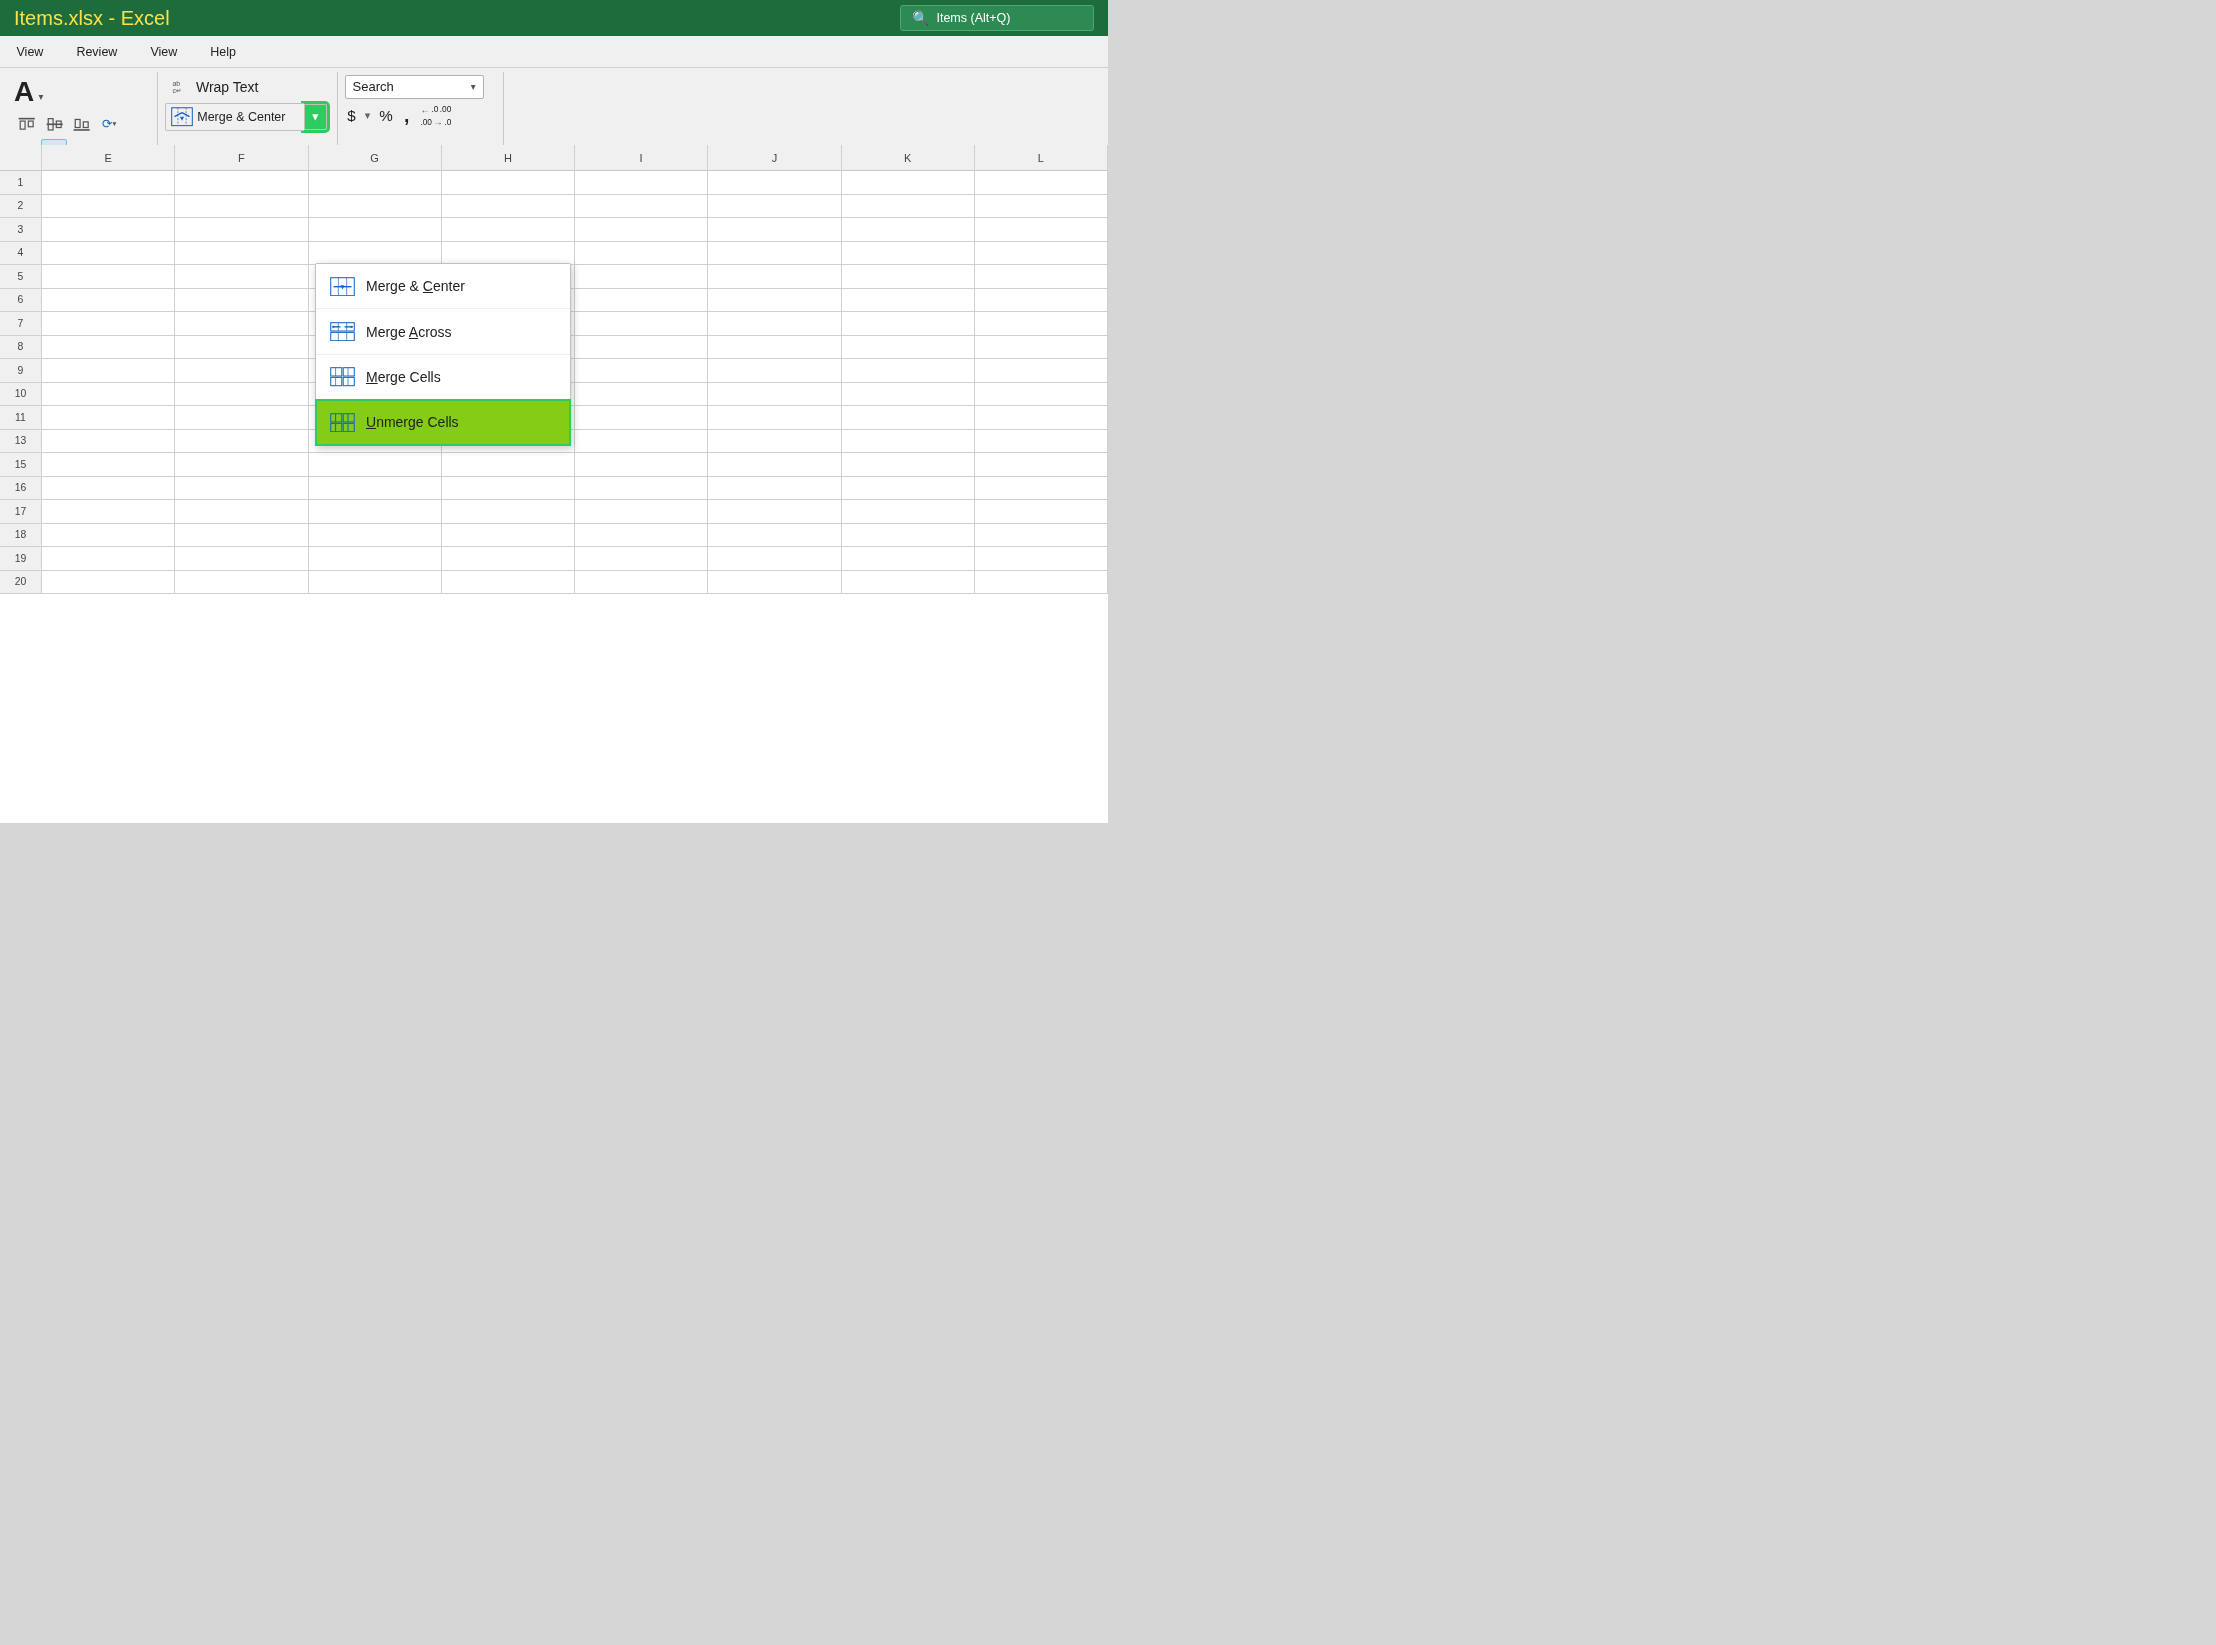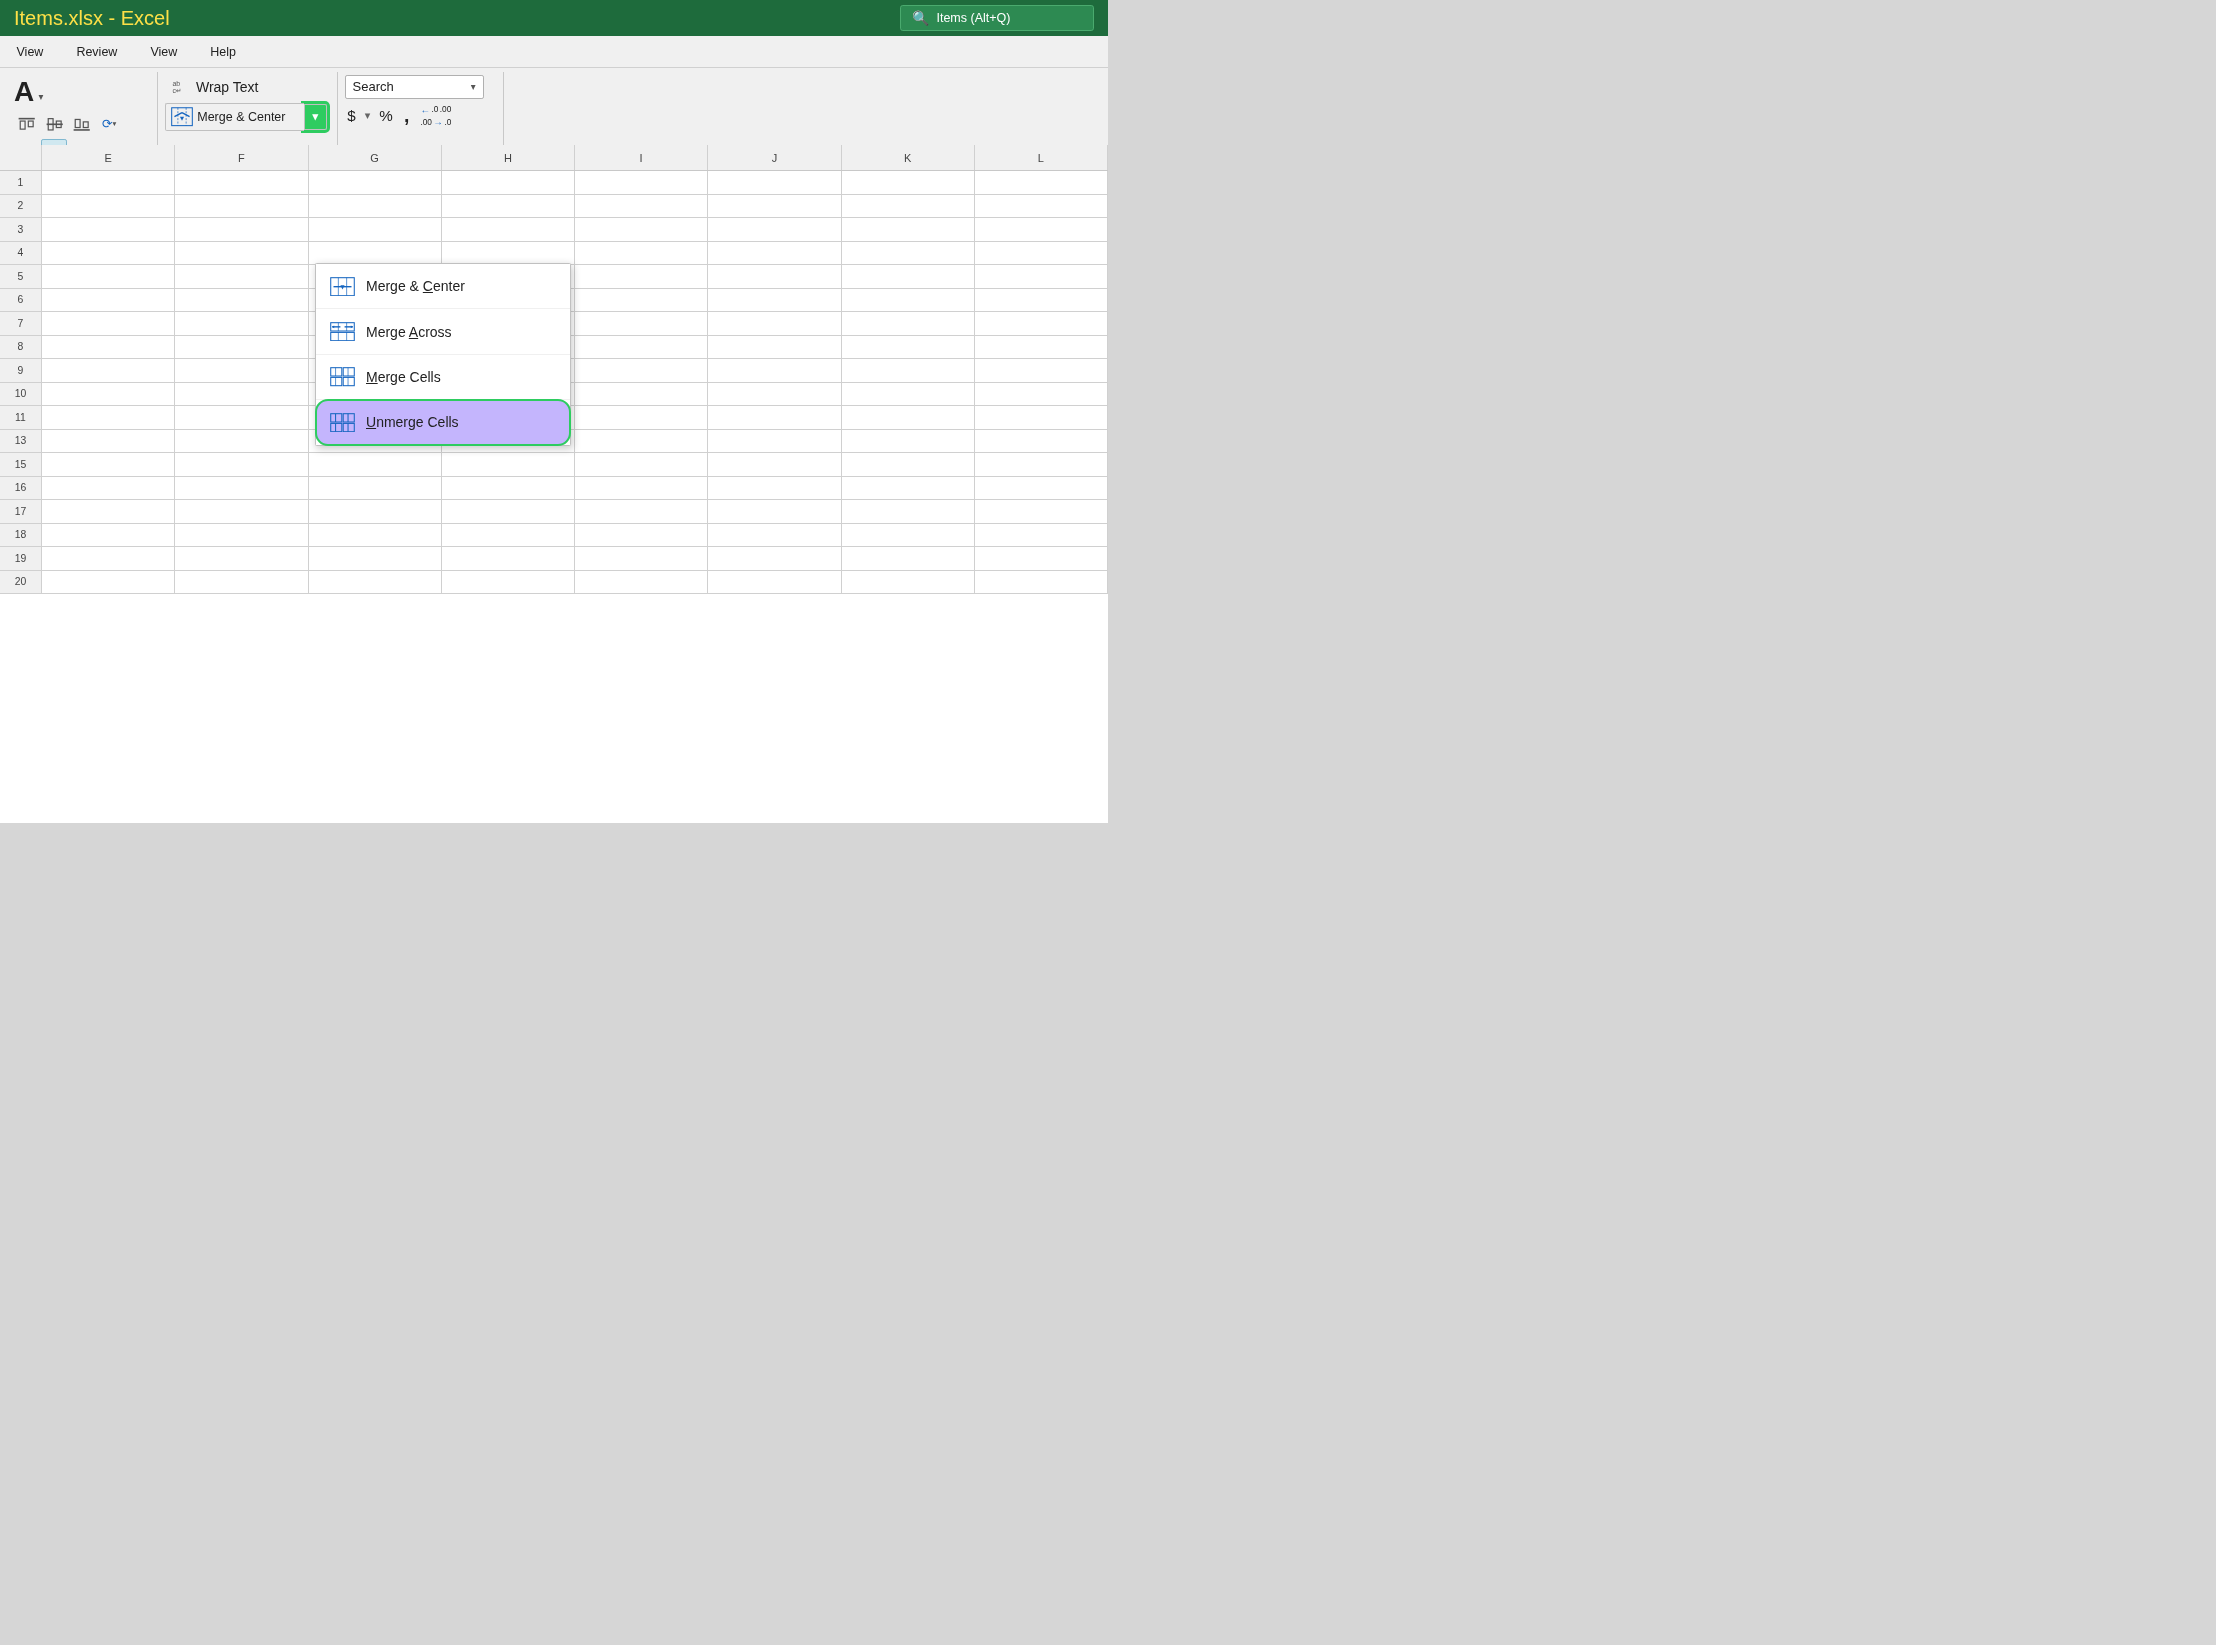--- a/index.html
+++ b/index.html
@@ -479,21 +479,21 @@
       <rect x="19" y="1" width="16" height="12" fill="none" stroke="#1565c0" stroke-width="1.5"></rect>
       <rect x="1" y="15" width="16" height="12" fill="none" stroke="#1565c0" stroke-width="1.5"></rect>
       <rect x="19" y="15" width="16" height="12" fill="none" stroke="#1565c0" stroke-width="1.5"></rect>
       <line x1="8" y1="1" x2="8" y2="13" stroke="#1565c0" stroke-width="1"></line>
       <line x1="8" y1="15" x2="8" y2="27" stroke="#1565c0" stroke-width="1"></line>
       <line x1="26" y1="1" x2="26" y2="13" stroke="#1565c0" stroke-width="1"></line>
       <line x1="26" y1="15" x2="26" y2="27" stroke="#1565c0" stroke-width="1"></line>
     </svg>
     <span style="font-size:14px;"><u>M</u>erge Cells</span>
   </div>
-  <div class="dropdown-item green-highlight" style="background:#c4b5fd;border-radius:12px;">
+  <div class="dropdown-item green-highlight" style="background:#84cc16;">
     <svg width="25" height="19.4" viewBox="0 0 36 28">
       <rect x="1" y="1" width="16" height="12" fill="none" stroke="#1565c0" stroke-width="1.5"></rect>
       <rect x="19" y="1" width="16" height="12" fill="none" stroke="#1565c0" stroke-width="1.5"></rect>
       <rect x="1" y="15" width="16" height="12" fill="none" stroke="#1565c0" stroke-width="1.5"></rect>
       <rect x="19" y="15" width="16" height="12" fill="none" stroke="#1565c0" stroke-width="1.5"></rect>
       <line x1="8" y1="1" x2="8" y2="13" stroke="#1565c0" stroke-width="1.5"></line>
       <line x1="8" y1="15" x2="8" y2="27" stroke="#1565c0" stroke-width="1.5"></line>
       <line x1="26" y1="1" x2="26" y2="13" stroke="#1565c0" stroke-width="1.5"></line>
       <line x1="26" y1="15" x2="26" y2="27" stroke="#1565c0" stroke-width="1.5"></line>
     </svg>

